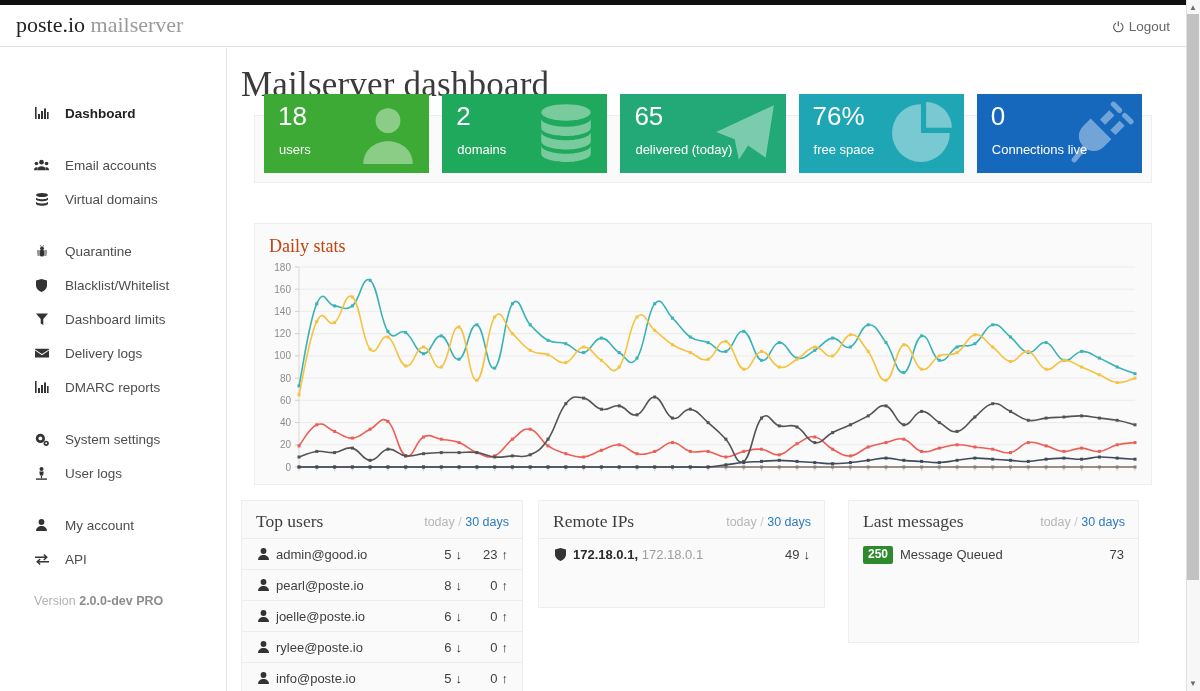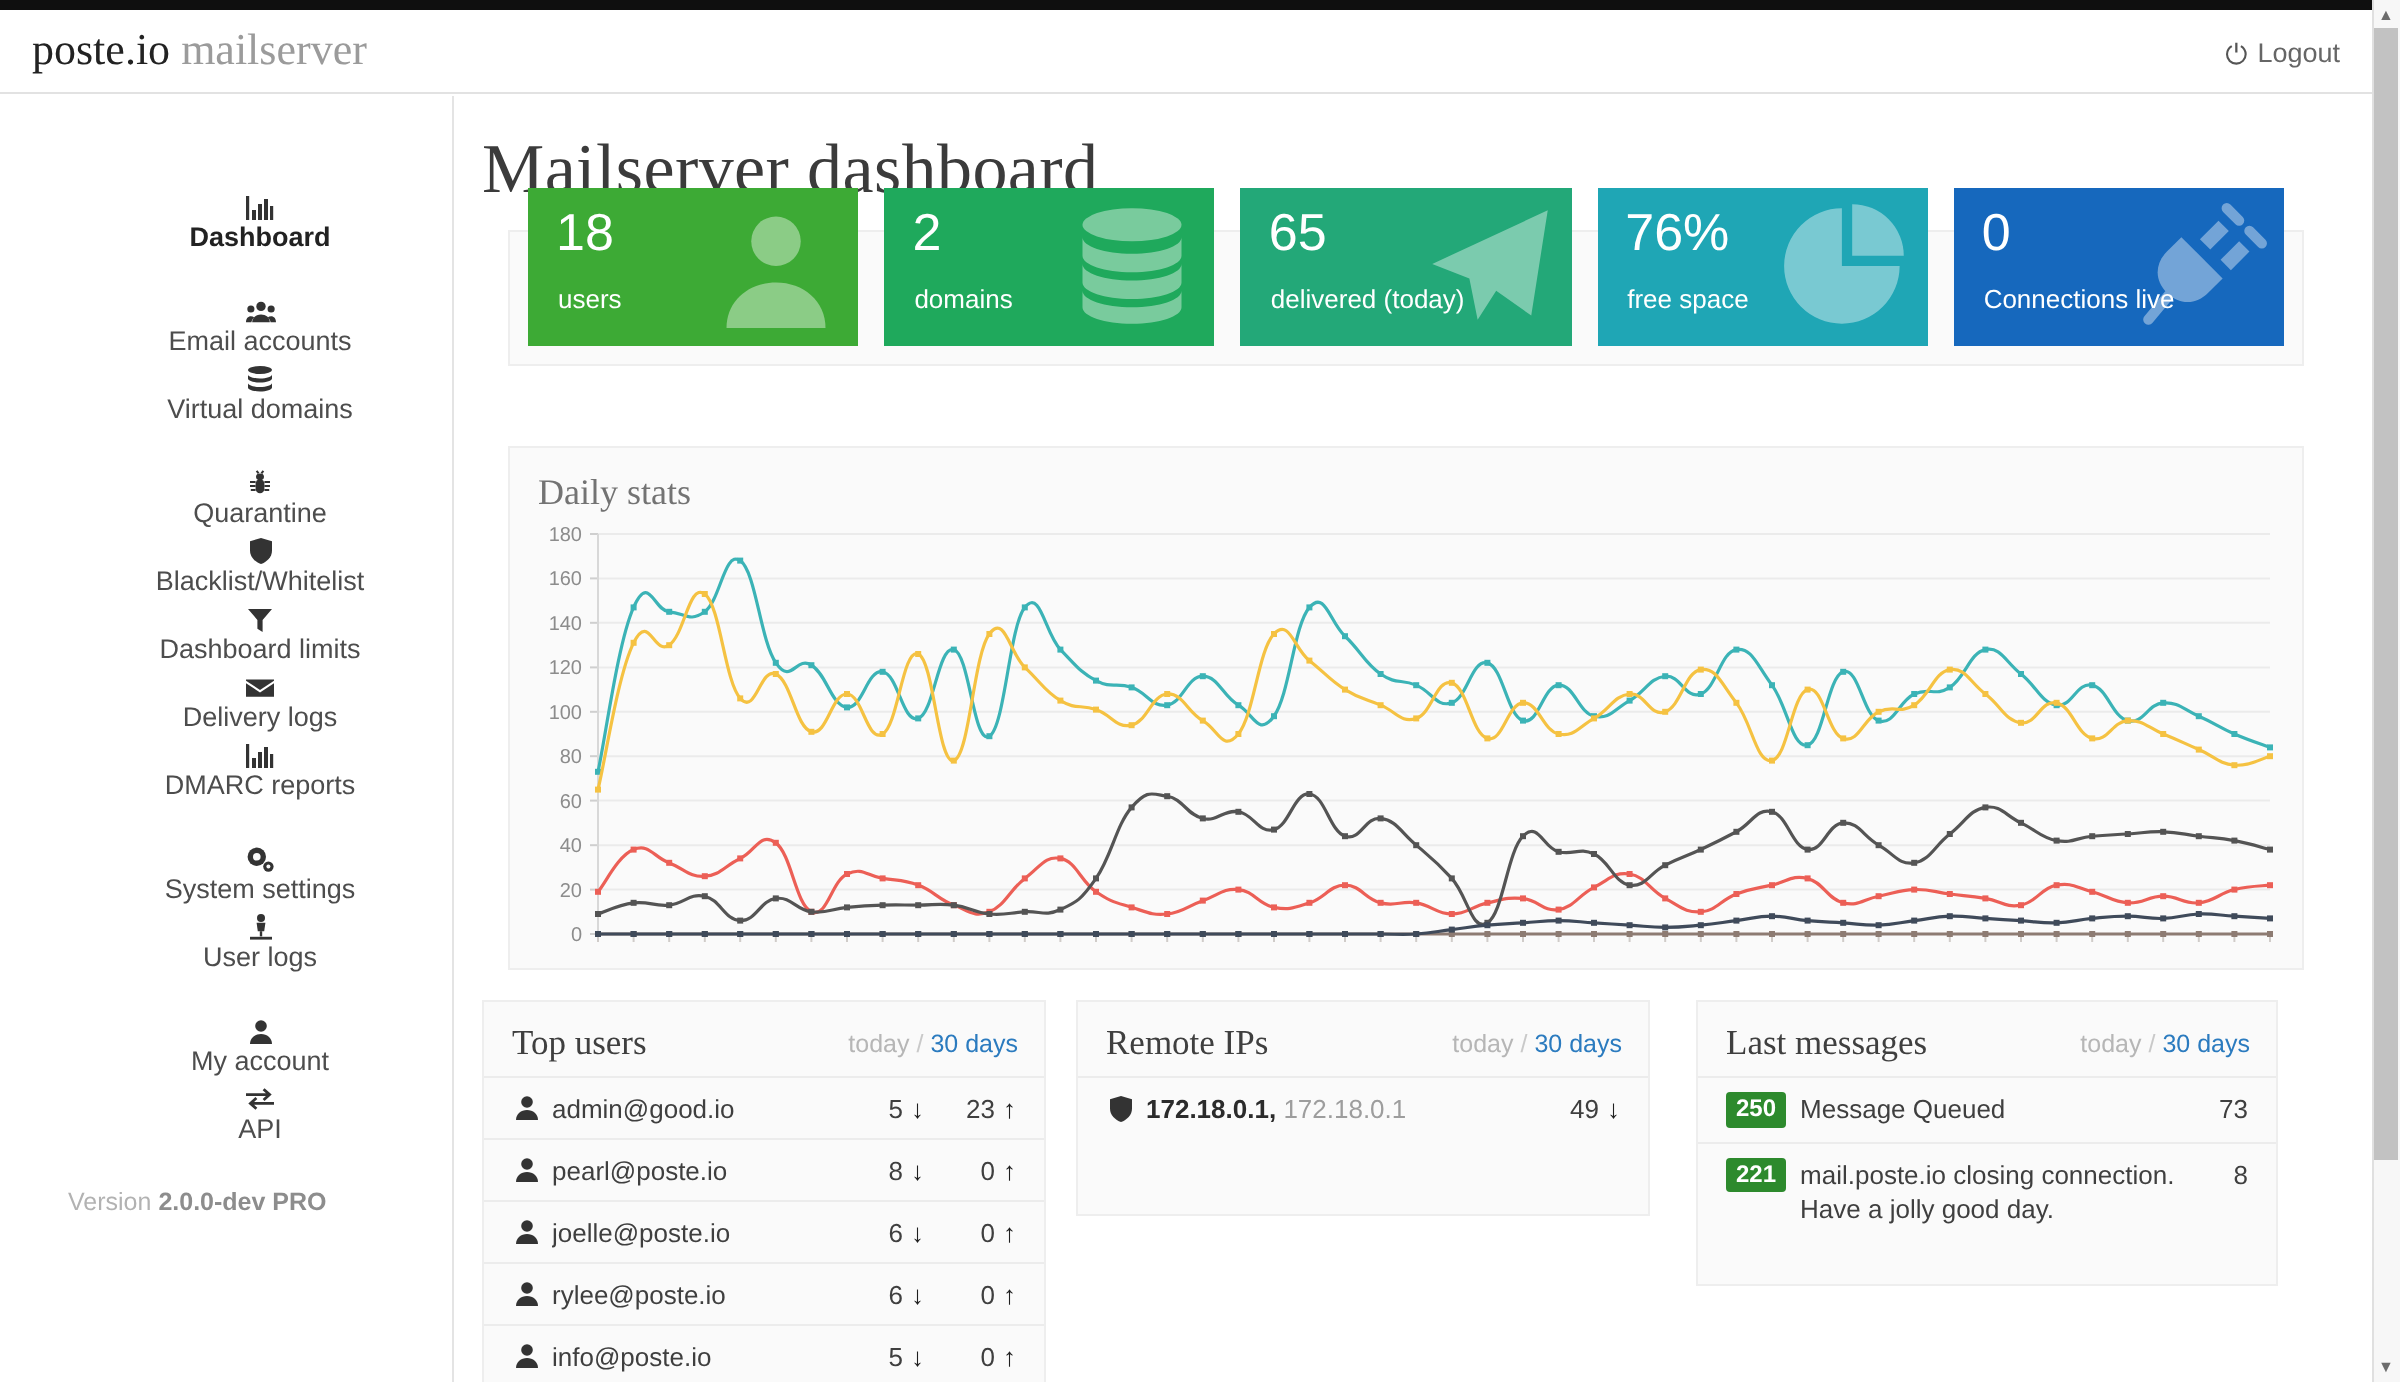--- a/index.html
+++ b/index.html
@@ -55,28 +55,27 @@
   
   .sidebar {
     position: absolute; top: 48px; left: 0;
     width: 227px; height: 643px;
     background: #fff;
     border-right: 1px solid #e4e4e4;
     padding-top: 48px;
   }
   .nav-item {
     display: flex; align-items: center;
-    gap: 0;
+    gap: 16px;
     padding: 0 0 0 34px;
     height: 34px;
     font-size: 13.5px;
     color: #4d4d4d;
     cursor: pointer;
     white-space: nowrap;
-    flex-direction: column;
   }
   .nav-item.active { font-weight: bold; color: #222; }
   .nav-item .nic {
     width: 15px; display: inline-flex;
     justify-content: center; align-items: center;
     color: #333; flex: 0 0 15px;
   }
   .nav-gap { height: 18px; }
   .version {
     padding-left: 34px;
@@ -139,21 +138,21 @@
   }
   
   .chart-panel {
     position: absolute; left: 13px; top: 175px;
     width: 898px; height: 262px;
     padding: 0;
   }
   .panel-title {
     font-family: "Liberation Serif", serif;
     font-size: 18px;
-    color: #737373;
+    color: #c2410c;
     padding: 12px 0 0 14px;
     margin: 0;
     font-weight: normal;
   }
   .chart-holder {
     position: absolute; left: 0; top: 31px;
     width: 898px; height: 228px;
   }
   .chart-holder svg { display: block; }
   
@@ -938,25 +937,20 @@
           <span class="tg-sep">/</span>
           <span class="tg-on">30 days</span>
         </span>
       </div>
       <div id="last-messages-rows">
           <div class="msg-row">
             <span class="msg-code" style="background:#2d8a2d">250</span>
             <span class="msg-text">Message Queued</span>
             <span class="msg-count">73</span>
           </div>
-          <div class="msg-row">
-            <span class="msg-code" style="background:#2d8a2d">221</span>
-            <span class="msg-text">mail.poste.io closing connection. Have a jolly good day.</span>
-            <span class="msg-count">8</span>
-          </div>
         </div>
     </div>
   </div>
 
   <div class="scroll-track">
     <div class="scroll-btn up">▲</div>
     <div class="scroll-thumb"></div>
     <div class="scroll-btn dn">▼</div>
   </div>
 

